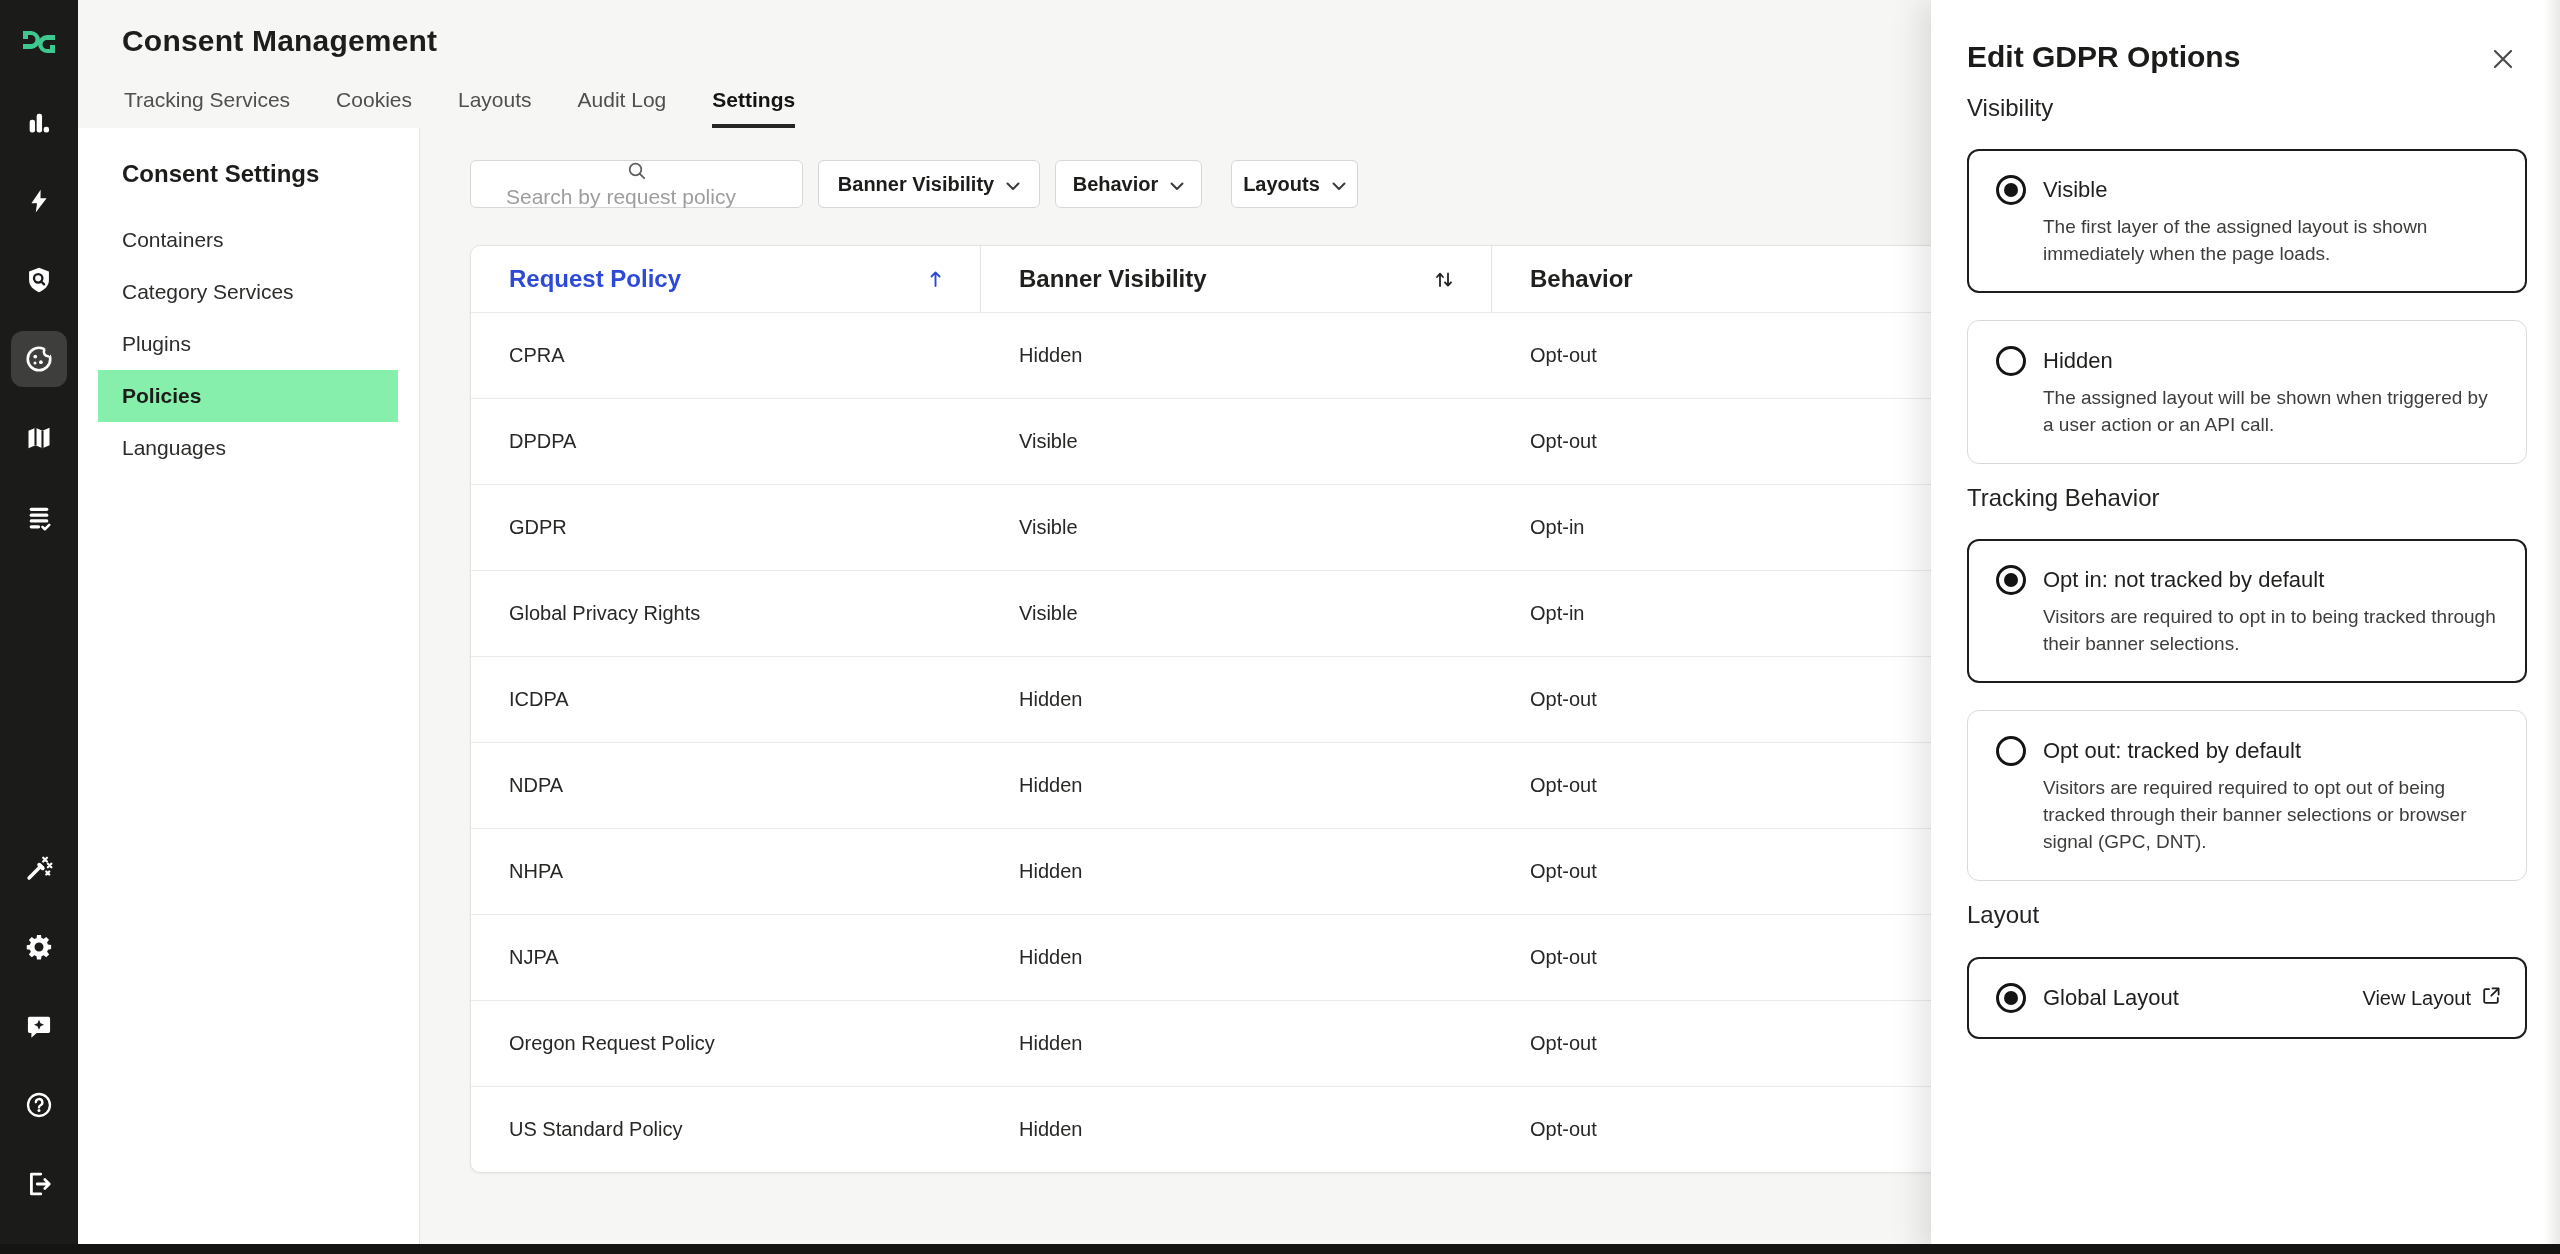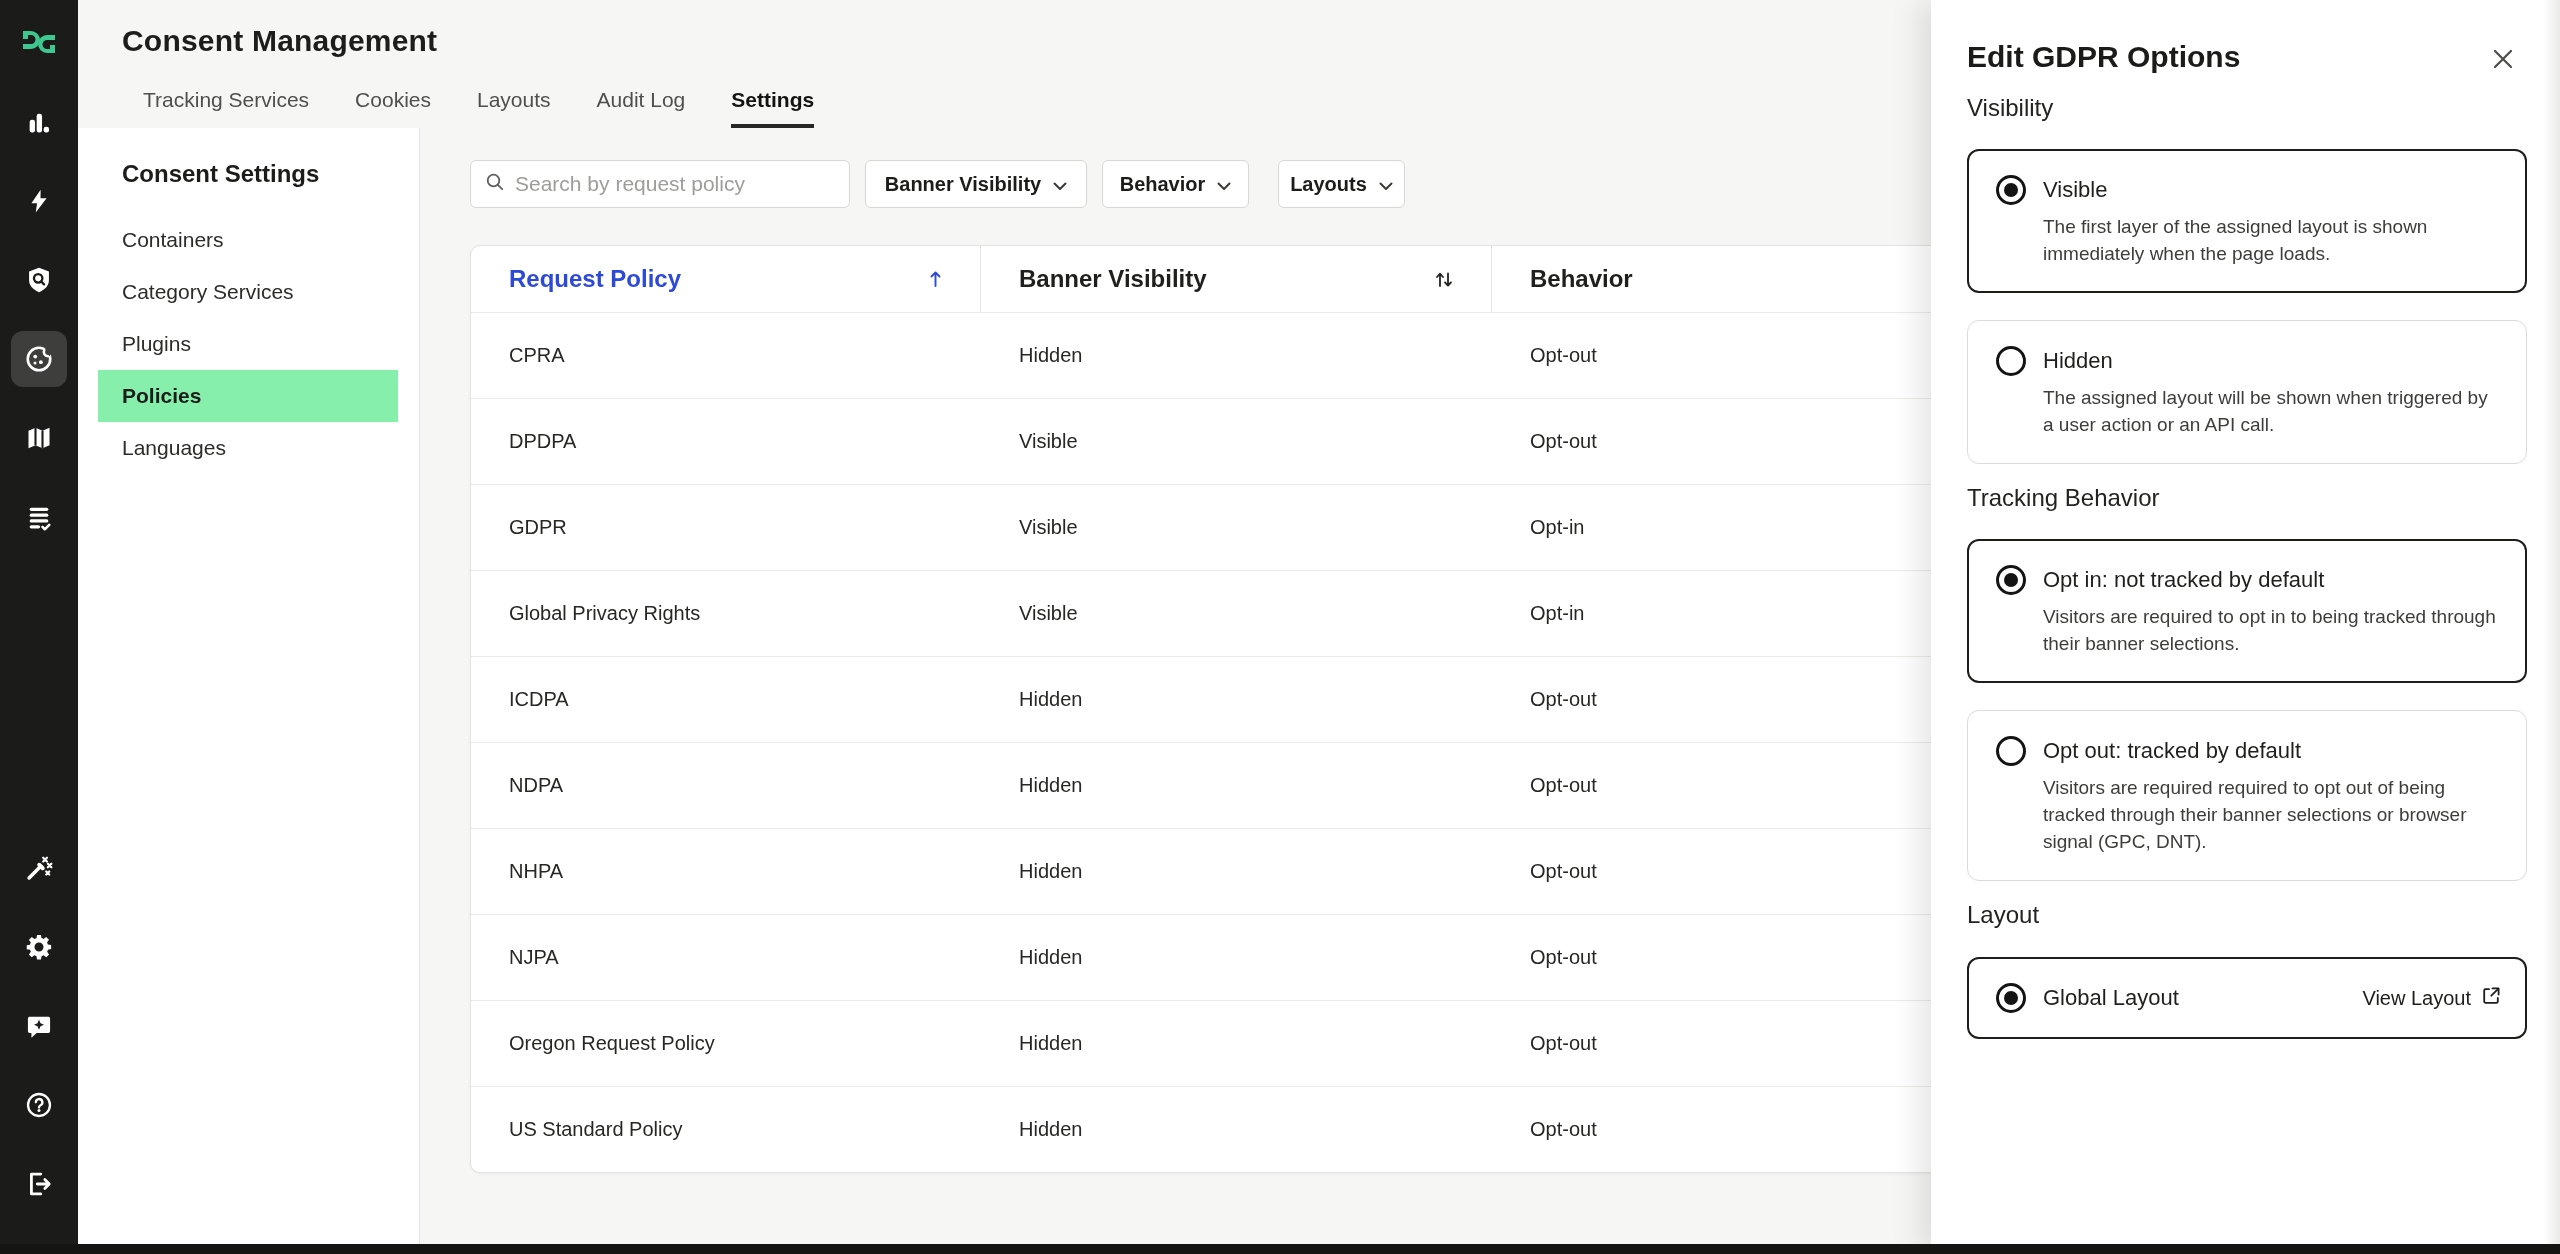--- a/index.html
+++ b/index.html
@@ -15,38 +15,38 @@
   .rail-top { margin-top:32px; }
   .rail-bottom { margin-top:auto; margin-bottom:42px; }
   .rail-btn { width:56px; height:56px; display:flex; align-items:center; justify-content:center;
               border-radius:12px; cursor:pointer; flex:0 0 auto; }
   .rail-btn.active { background:#3e3e3c; }
   .rail-btn svg { display:block; }
 
   
   .header { position:absolute; left:78px; top:0; right:0; height:128px; background:#f6f6f4; z-index:5; }
   .page-title { position:absolute; left:44px; top:24px; font-size:30px; font-weight:700; color:#1d1d1b; letter-spacing:.2px; }
-  .tabs { position:absolute; left:46px; bottom:0; display:flex; gap:46px;margin-left:19px; }
+  .tabs { position:absolute; left:46px; bottom:0; display:flex; gap:46px; }
   .tab { font-size:21px; color:#4f4f4d; padding-bottom:12px; cursor:pointer; }
   .tab.active { color:#141414; font-weight:700; border-bottom:4px solid #262624; }
 
   
   .sidebar { position:absolute; left:78px; top:128px; width:342px; bottom:0; background:#ffffff;
              border-right:1px solid #e4e4e2; z-index:5; }
   .sidebar h2 { margin:32px 0 26px 44px; font-size:24px; font-weight:700; color:#1c1c1a; }
   .side-item { height:52px; display:flex; align-items:center; padding-left:44px;
                font-size:21px; color:#2c2c2a; cursor:pointer; }
   .side-item.active { margin-left:20px; width:300px; padding-left:24px; background:#86efac;
                       font-weight:700; color:#1c1c1a; }
 
   
   .main { position:absolute; left:420px; top:128px; right:0; bottom:0; background:#f6f6f4; }
   .controls { position:absolute; left:50px; top:32px; display:flex; align-items:center; }
-  .search-box { width:380px; height:48px; background:#fff; border:1px solid #d7d7d5; border-radius:6px;
-                display:flex; align-items:center; padding:0 14px; }
+  .search-box { width:333px; height:48px; background:#fff; border:1px solid #d7d7d5; border-radius:6px;
+                display:flex; align-items:center; padding:0 14px;flex-direction:column; }
   .search-box input { border:none; outline:none; flex:1; font-size:21px; color:#333; margin-left:10px;
                       font-family:"Liberation Sans","DejaVu Sans",sans-serif; background:transparent; }
   .search-box input::placeholder { color:#9d9d9b; }
   .filter-btn { height:48px; background:#fff; border:1px solid #d7d7d5; border-radius:6px;
                 display:flex; align-items:center; justify-content:center; gap:12px;
                 font-size:20px; font-weight:700; color:#1c1c1a; cursor:pointer; }
   .fb1 { width:222px; margin-left:15px; }
   .fb2 { width:147px; margin-left:15px; }
   .fb3 { width:127px; margin-left:29px; }
 

